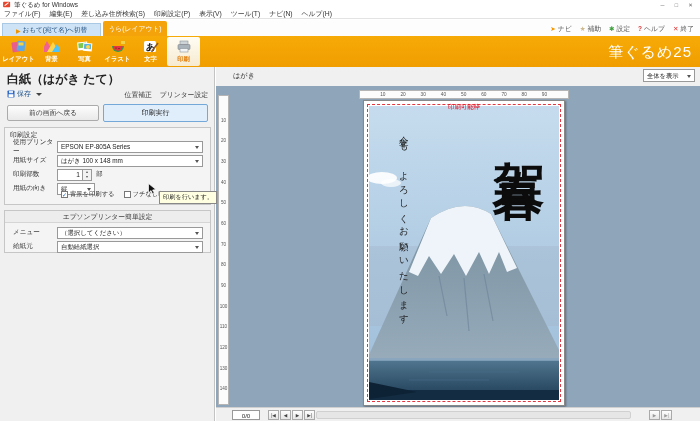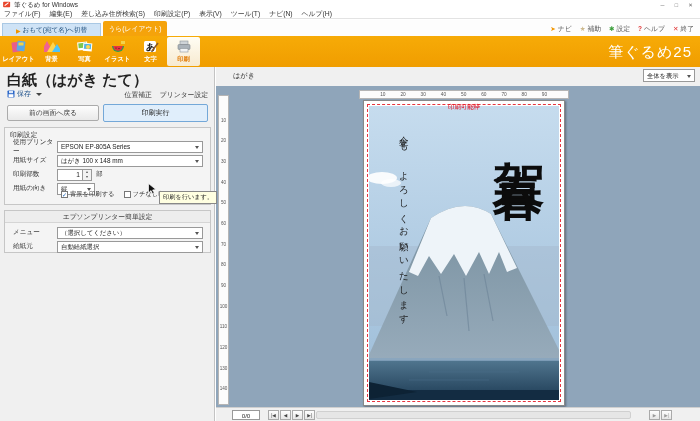--- a/index.html
+++ b/index.html
@@ -31,21 +31,21 @@
   .toolbar { position:absolute; left:0; top:36px; width:700px; height:31px; background:linear-gradient(#f7ab07,#f09d00); display:flex; align-items:stretch; padding:1px 2px; }
   .tbtn { width:33px; display:flex; flex-direction:column; align-items:center; justify-content:flex-end; padding-bottom:2px; gap:1px; border-radius:2px; }
   .tbtn .ico { height:15px; display:flex; align-items:center; }
   .tbtn .lbl { font-size:6.3px; color:#fff; font-weight:bold; white-space:nowrap; }
   .tbtn.active { background:linear-gradient(#fffdf4,#f7ead0); }
   .tbtn.active .lbl { color:#e07800; }
   .tb-logo { position:absolute; right:8px; top:7px; font-size:15px; font-weight:normal; color:#fff; letter-spacing:1px; }
 
   
   .panel { position:absolute; left:0; top:67px; width:215px; height:354px; background:#f0f0f0; border-right:1px solid #c3c3c3; }
-  .panel-title { position:absolute; left:7px; top:4px; font-size:15px; font-weight:bold; color:#222; }
+  .panel-title { position:absolute; left:7px; top:4px; font-size:12px; font-weight:bold; color:#222; }
   .save-row { position:absolute; left:7px; top:22px; display:flex; align-items:center; gap:2px; }
   .save-row .slbl { font-size:7px; color:#1a4f8a; }
   .save-row .ddt { width:0;height:0;border-left:3px solid transparent;border-right:3px solid transparent;border-top:3.5px solid #444; margin-left:3px;}
   .top-links { position:absolute; right:6px; top:23px; display:flex; gap:8px; }
   .top-links span { font-size:6.8px; color:#333; }
   .btn-back { position:absolute; left:7px; top:38px; width:92px; height:16px; background:linear-gradient(#fdfdfd,#e9e9e9); border:1px solid #ababab; border-radius:2px; font-size:6.8px; color:#333; text-align:center; line-height:14px; }
   .btn-print { position:absolute; left:103px; top:37px; width:105px; height:18px; background:#e0eefb; border:1px solid #74a8d8; border-radius:2px; font-size:7px; color:#222; text-align:center; line-height:16px; }
 
   .group { position:absolute; left:4px; background:#f4f4f4; border:1px solid #c6c6c6; }
   .g1 { top:60px; width:207px; height:78px; }

